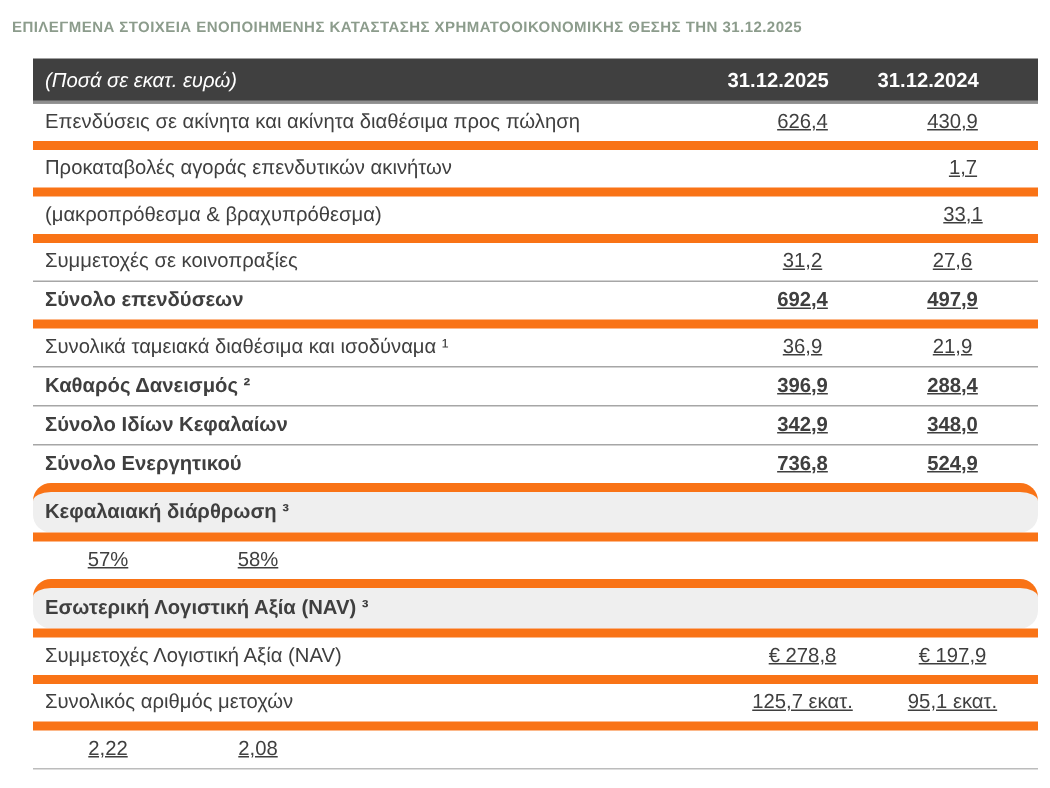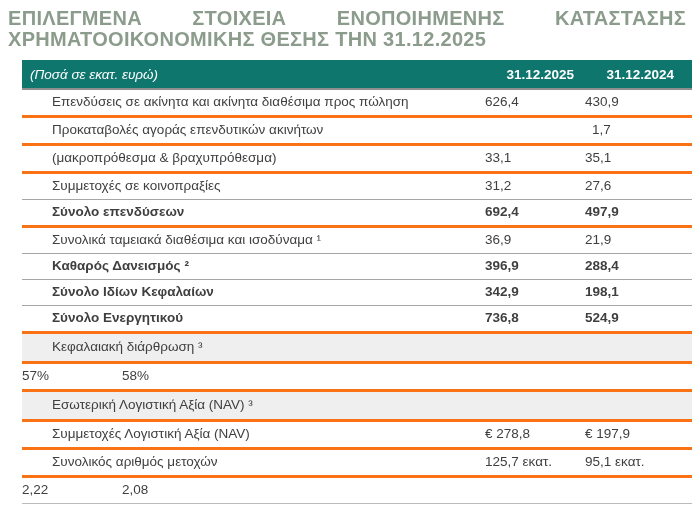--- a/index.html
+++ b/index.html
@@ -14,81 +14,82 @@
   }
   .page {
     width: 700px;
     height: 525px;
     box-sizing: border-box;
     padding-top: 6px;
   }
   .title {
     width: 678px;
     margin: 2px 8px 10px 8px;
-    font-size: 20px;
+    font-size: 10px;
     font-weight: bold;
     letter-spacing: 0.3px;
     color: #8c9c8c;
     text-align: justify;
     line-height: 21px;
   }
   .table {
     margin-left: 22px;
     width: 670px;
   }
   .thead {
     display: flex;
     align-items: center;
-    background: #0f766e;
+    background: #404040;
     color: #ffffff;
     height: 28px;
     border-bottom: 2px solid #8e8e8e;
     font-size: 13.5px;
   }
   .thead .note {
     flex: 1;
     padding-left: 8px;
     font-style: italic;
     font-weight: normal;
   }
   .thead .colh {
     width: 100px;
-    text-align: right;
+    text-align: left;
     font-weight: bold;
   }
-  .thead .colh.last { padding-right: 18px; }
+  .thead .colh.last { padding-right: 7px; }
   .tbody { font-size: 13.5px; }
   .row {
     display: flex;
     align-items: flex-start;
-    border-top: 3px solid #f97316;
+    border-top: 6px solid #f97316;
     padding: 3px 0 4px 0;
     line-height: 18px;
     min-height: 18px;
   }
   .row:first-child { border-top: none; }
   .row.bold { font-weight: bold; border-top: 1.5px solid #a6a6a6; }
   .row.section {
-    font-weight: normal;
+    font-weight: bold;
     background: #efefef;
     padding: 4px 0 5px 0;
+    border-radius: 12px;
   }
   .row .label {
     flex: 1;
     padding-left: 8px;
     padding-right: 12px;
     text-align: justify;
-    margin-left: 22px;
   }
   .row .label .it { font-style: italic; }
   .row .label .line2 { display: block; }
   .row .val {
     width: 100px;
-    text-align: left;
+    text-align: center;
     white-space: nowrap;
+    text-decoration: underline;
   }
   .row .val.last { padding-right: 7px; }
   .row.align-center { align-items: center; }
   .tbody .row:last-child { border-bottom: 1px solid #bcbcbc; }
 </style>
 </head>
 <body>
 
 <div class="page">
   <div class="title">ΕΠΙΛΕΓΜΕΝΑ ΣΤΟΙΧΕΙΑ ΕΝΟΠΟΙΗΜΕΝΗΣ ΚΑΤΑΣΤΑΣΗΣ ΧΡΗΜΑΤΟΟΙΚΟΝΟΜΙΚΗΣ ΘΕΣΗΣ ΤΗΝ 31.12.2025</div>
@@ -113,23 +114,20 @@
           <div class="label"><span>Προκαταβολές αγοράς επενδυτικών ακινήτων</span></div>
           <div class="val">
             <div>1,7</div>
           </div>
         </div>
         <div class="row normal">
           <div class="label"><span class="line2">(μακροπρόθεσμα &amp; βραχυπρόθεσμα)</span></div>
           <div class="val">
             <div>33,1</div>
           </div>
-          <div class="val last">
-            <div>35,1</div>
-          </div>
         </div>
         <div class="row normal">
           <div class="label"><span>Συμμετοχές  σε κοινοπραξίες</span></div>
           <div class="val">
             <div>31,2</div>
           </div>
           <div class="val last">
             <div>27,6</div>
           </div>
         </div>
@@ -159,21 +157,21 @@
           <div class="val last">
             <div>288,4</div>
           </div>
         </div>
         <div class="row bold">
           <div class="label"><span>Σύνολο Ιδίων Κεφαλαίων</span></div>
           <div class="val">
             <div>342,9</div>
           </div>
           <div class="val last">
-            <div>198,1</div>
+            <div>348,0</div>
           </div>
         </div>
         <div class="row bold">
           <div class="label"><span>Σύνολο Ενεργητικού</span></div>
           <div class="val">
             <div>736,8</div>
           </div>
           <div class="val last">
             <div>524,9</div>
           </div>

